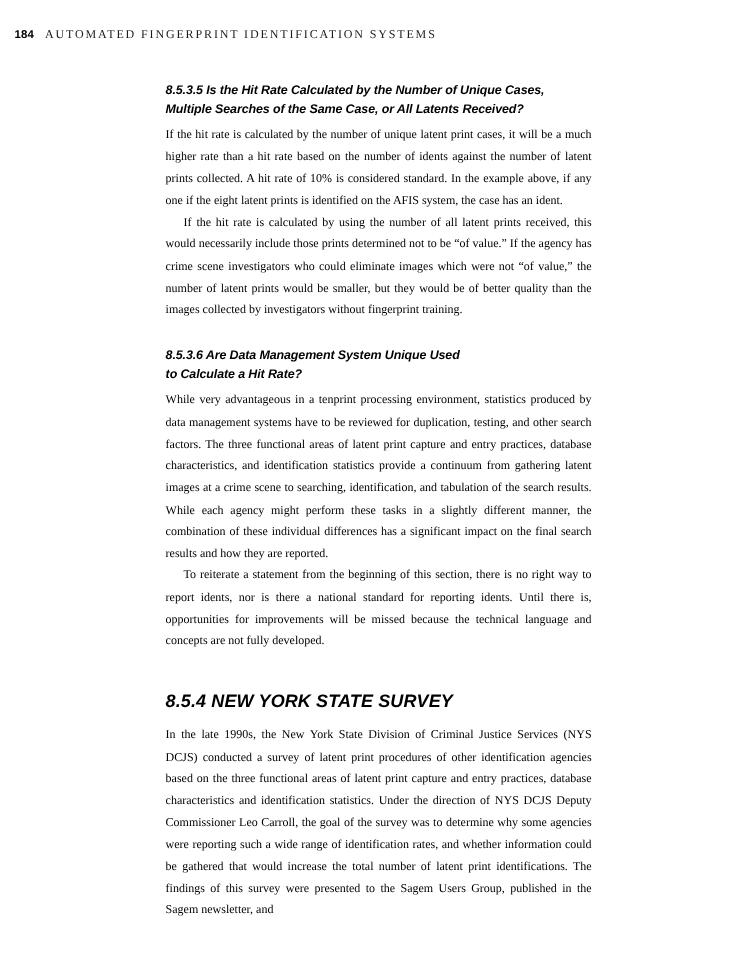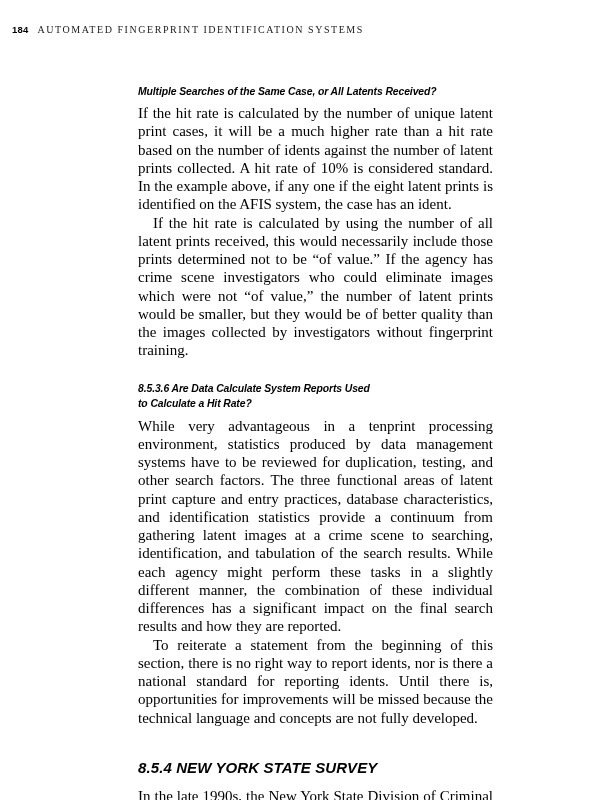--- a/index.html
+++ b/index.html
@@ -60,21 +60,21 @@
     font-family: "Liberation Sans", sans-serif;
     font-size: 15px;
     font-weight: bold;
     font-style: italic;
     line-height: 15px;
     margin: 33px 0 12px 0;
     letter-spacing: 0.1px;
   }
   p {
     font-family: "Liberation Serif", serif;
-    font-size: 15px;
+    font-size: 10px;
     line-height: 18.25px;
     margin: 0;
     text-align: justify;
     text-justify: inter-word;
     hyphens: none;
   }
   p.indent {
     text-indent: 15px;
   }
   p + p {
@@ -87,28 +87,28 @@
 <div class="page">
 
   <div class="running-head">
     <span class="folio">184</span>
     <span class="head-title">AUTOMATED FINGERPRINT IDENTIFICATION SYSTEMS</span>
   </div>
 
   <div class="body-col">
 
     <h2 class="sub">
-      <br>
+      <span>8.5.3.5  Is the Hit Rate Calculated by the Number of Unique Cases,</span><br>
       <span>Multiple Searches of the Same Case, or All Latents Received?</span>
     </h2>
     <p>If the hit rate is calculated by the number of unique latent print cases, it will be a much higher rate than a hit rate based on the number of idents against the number of latent prints collected. A hit rate of 10% is considered standard. In the example above, if any one if the eight latent prints is identified on the AFIS system, the case has an ident.</p>
     <p class="indent">If the hit rate is calculated by using the number of all latent prints received, this would necessarily include those prints determined not to be “of value.” If the agency has crime scene investigators who could eliminate images which were not “of value,” the number of latent prints would be smaller, but they would be of better quality than the images collected by investigators without fingerprint training.</p>
 
     <h2 class="sub gap">
-      <span>8.5.3.6  Are Data Calculate System Reports Used</span><br>
+      <span>8.5.3.6  Are Data Management System Unique Used</span><br>
       <span>to Calculate a Hit Rate?</span>
     </h2>
     <p>While very advantageous in a tenprint processing environment, statistics produced by data management systems have to be reviewed for duplication, testing, and other search factors. The three functional areas of latent print capture and entry practices, database characteristics, and identification statistics provide a continuum from gathering latent images at a crime scene to searching, identification, and tabulation of the search results. While each agency might perform these tasks in a slightly different manner, the combination of these individual differences has a significant impact on the final search results and how they are reported.</p>
     <p class="indent">To reiterate a statement from the beginning of this section, there is no right way to report idents, nor is there a national standard for reporting idents. Until there is, opportunities for improvements will be missed because the technical language and concepts are not fully developed.</p>
 
     <h2 class="major">8.5.4  NEW YORK STATE SURVEY</h2>
     <p>In the late 1990s, the New York State Division of Criminal Justice Services (NYS DCJS) conducted a survey of latent print procedures of other identification agencies based on the three functional areas of latent print capture and entry practices, database characteristics and identification statistics. Under the direction of NYS DCJS Deputy Commissioner Leo Carroll, the goal of the survey was to determine why some agencies were reporting such a wide range of identification rates, and whether information could be gathered that would increase the total number of latent print identifications. The findings of this survey were presented to the Sagem Users Group, published in the Sagem newsletter, and</p>
 
   </div>
 </div>

